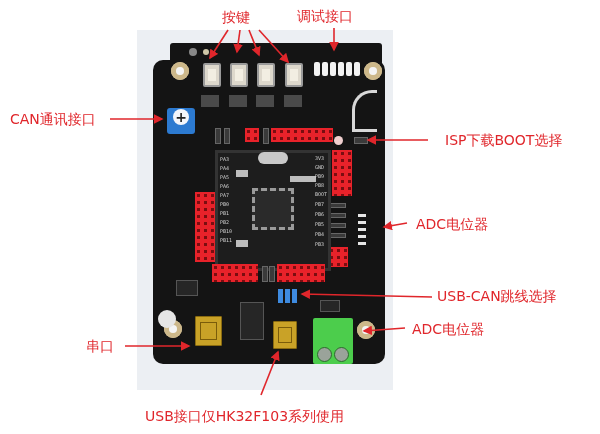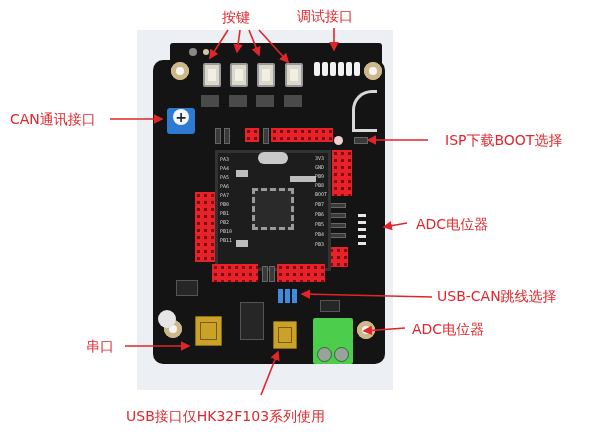--- a/index.html
+++ b/index.html
@@ -167,13 +167,13 @@
 </svg>
 
 <div class="label" style="left:222px;top:9px">按键</div>
 <div class="label" style="left:297px;top:8px">调试接口</div>
 <div class="label" style="left:10px;top:111px">CAN通讯接口</div>
 <div class="label" style="left:445px;top:132px">ISP下载BOOT选择</div>
 <div class="label" style="left:416px;top:216px">ADC电位器</div>
 <div class="label" style="left:437px;top:288px">USB-CAN跳线选择</div>
 <div class="label" style="left:412px;top:321px">ADC电位器</div>
 <div class="label" style="left:86px;top:338px">串口</div>
-<div class="label" style="left:126px;top:408px">USB接口仅HK32F103系列使用</div>
+<div class="label" style="left:145px;top:408px">USB接口仅HK32F103系列使用</div>
 
 </body></html>

